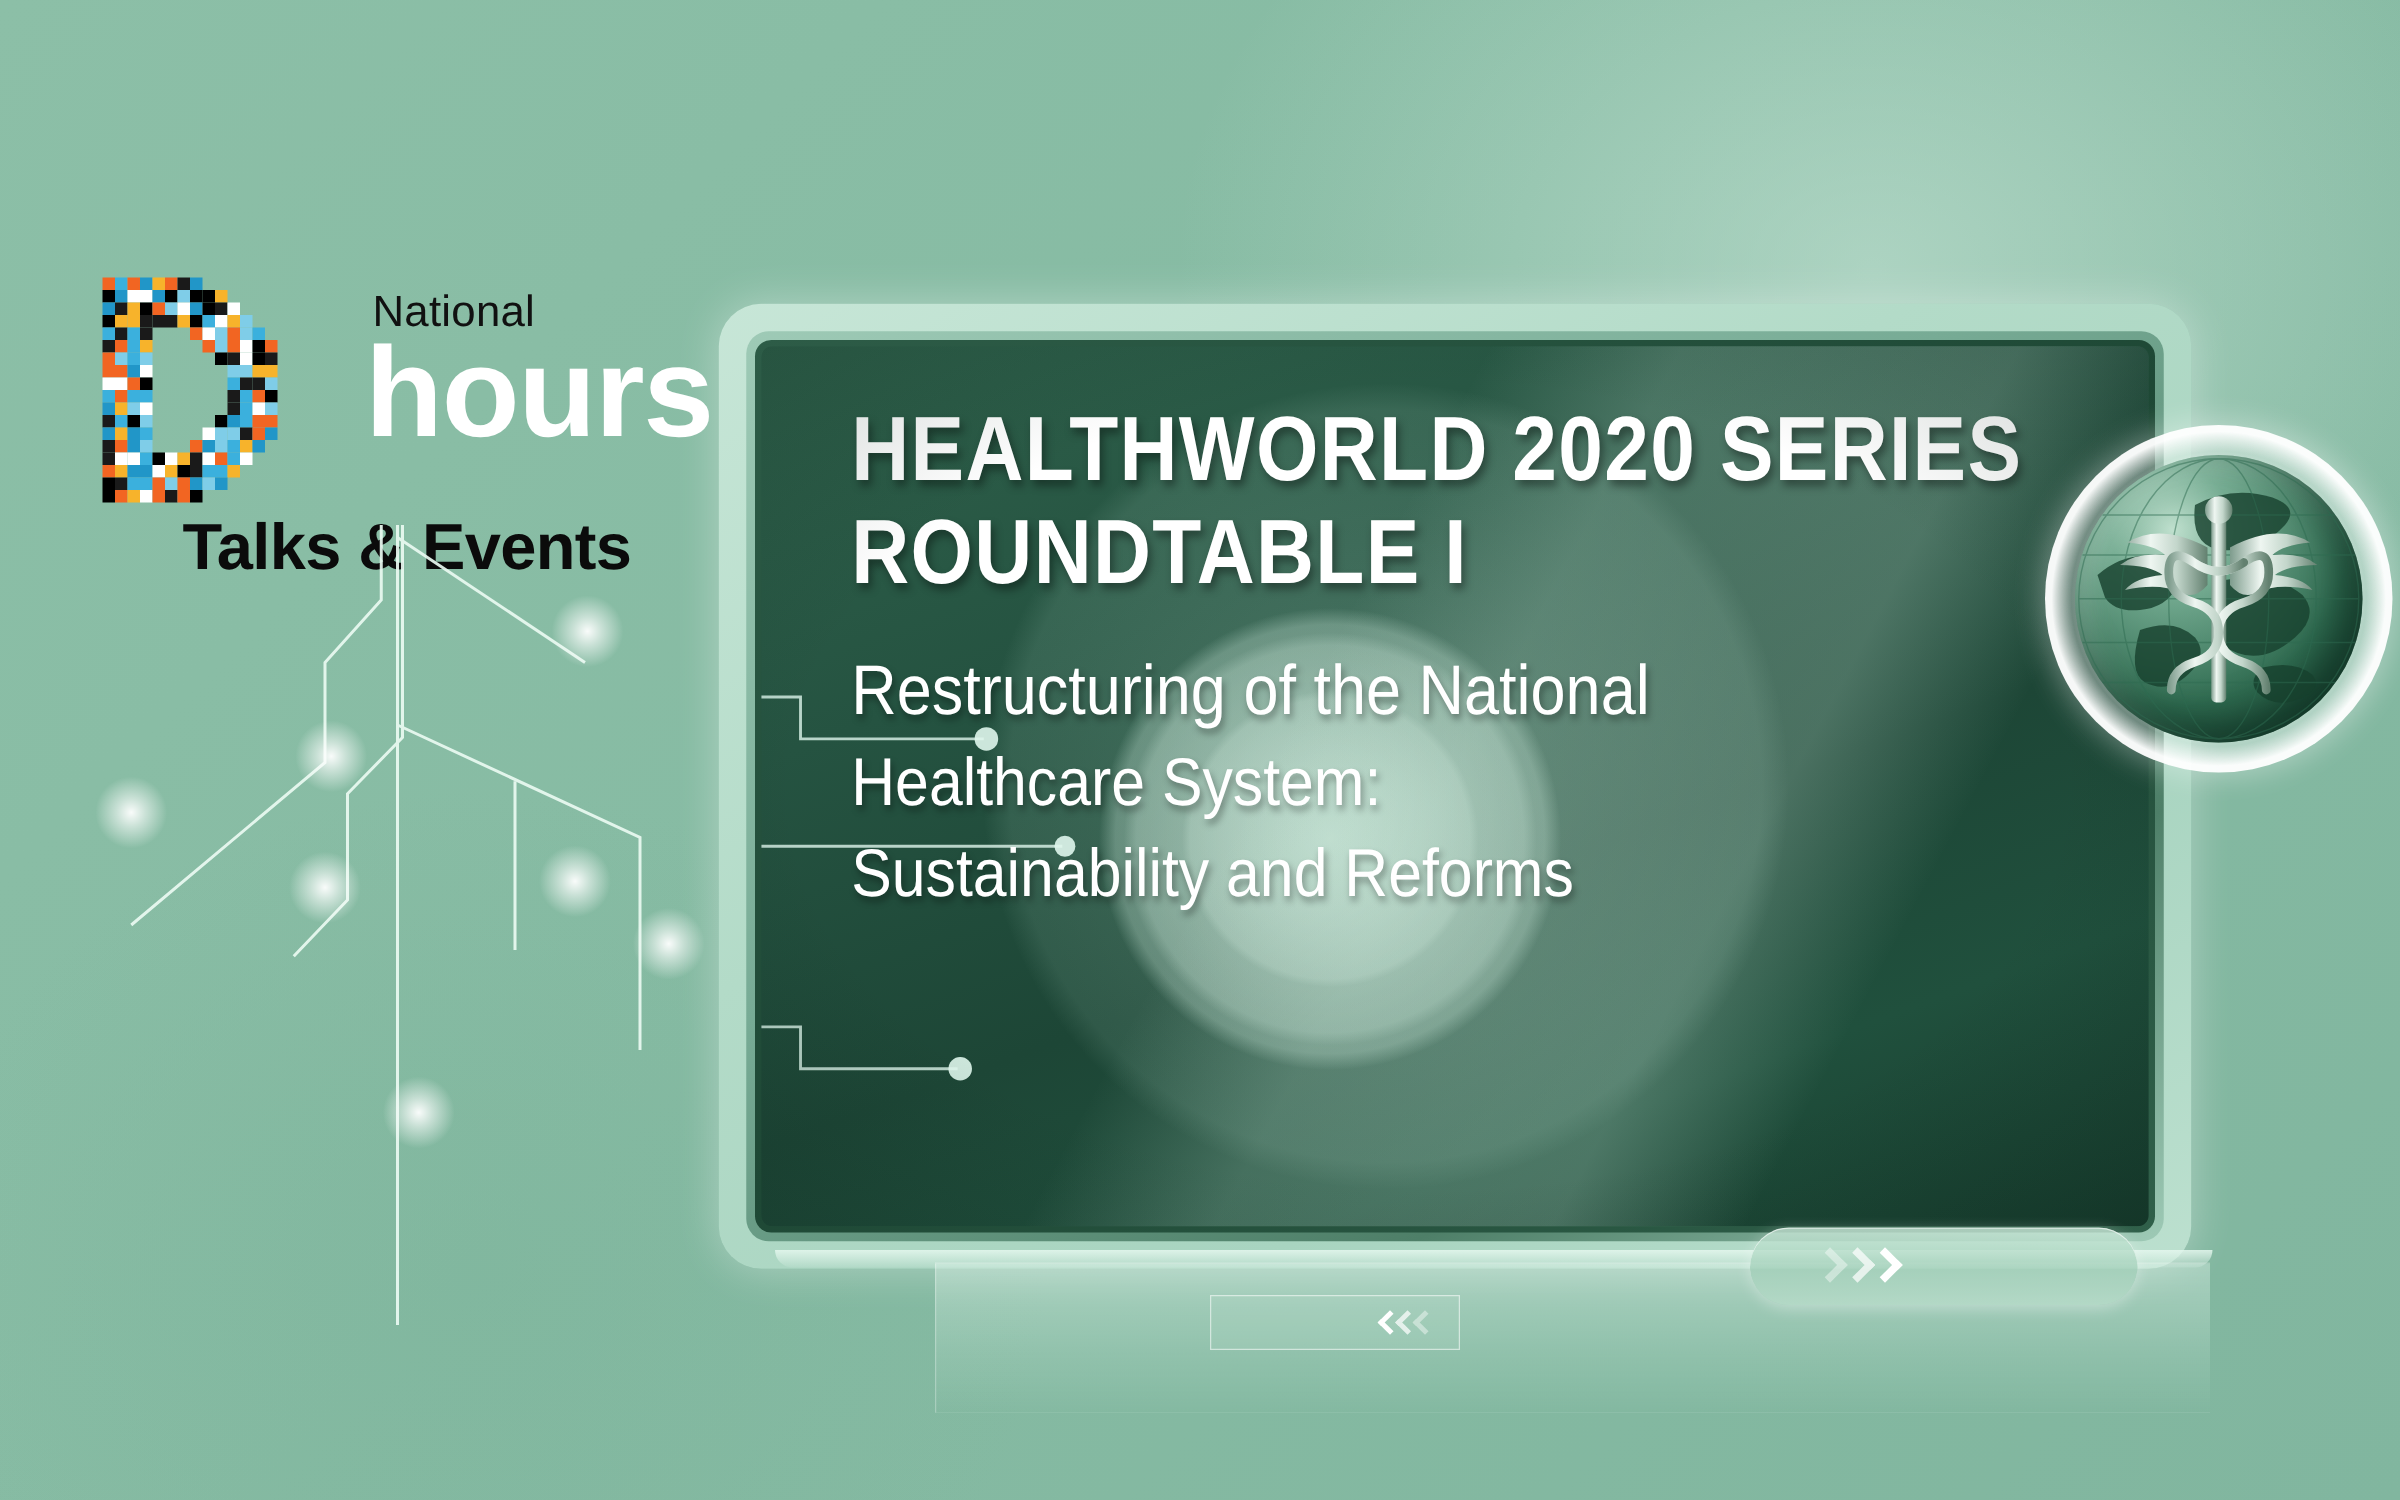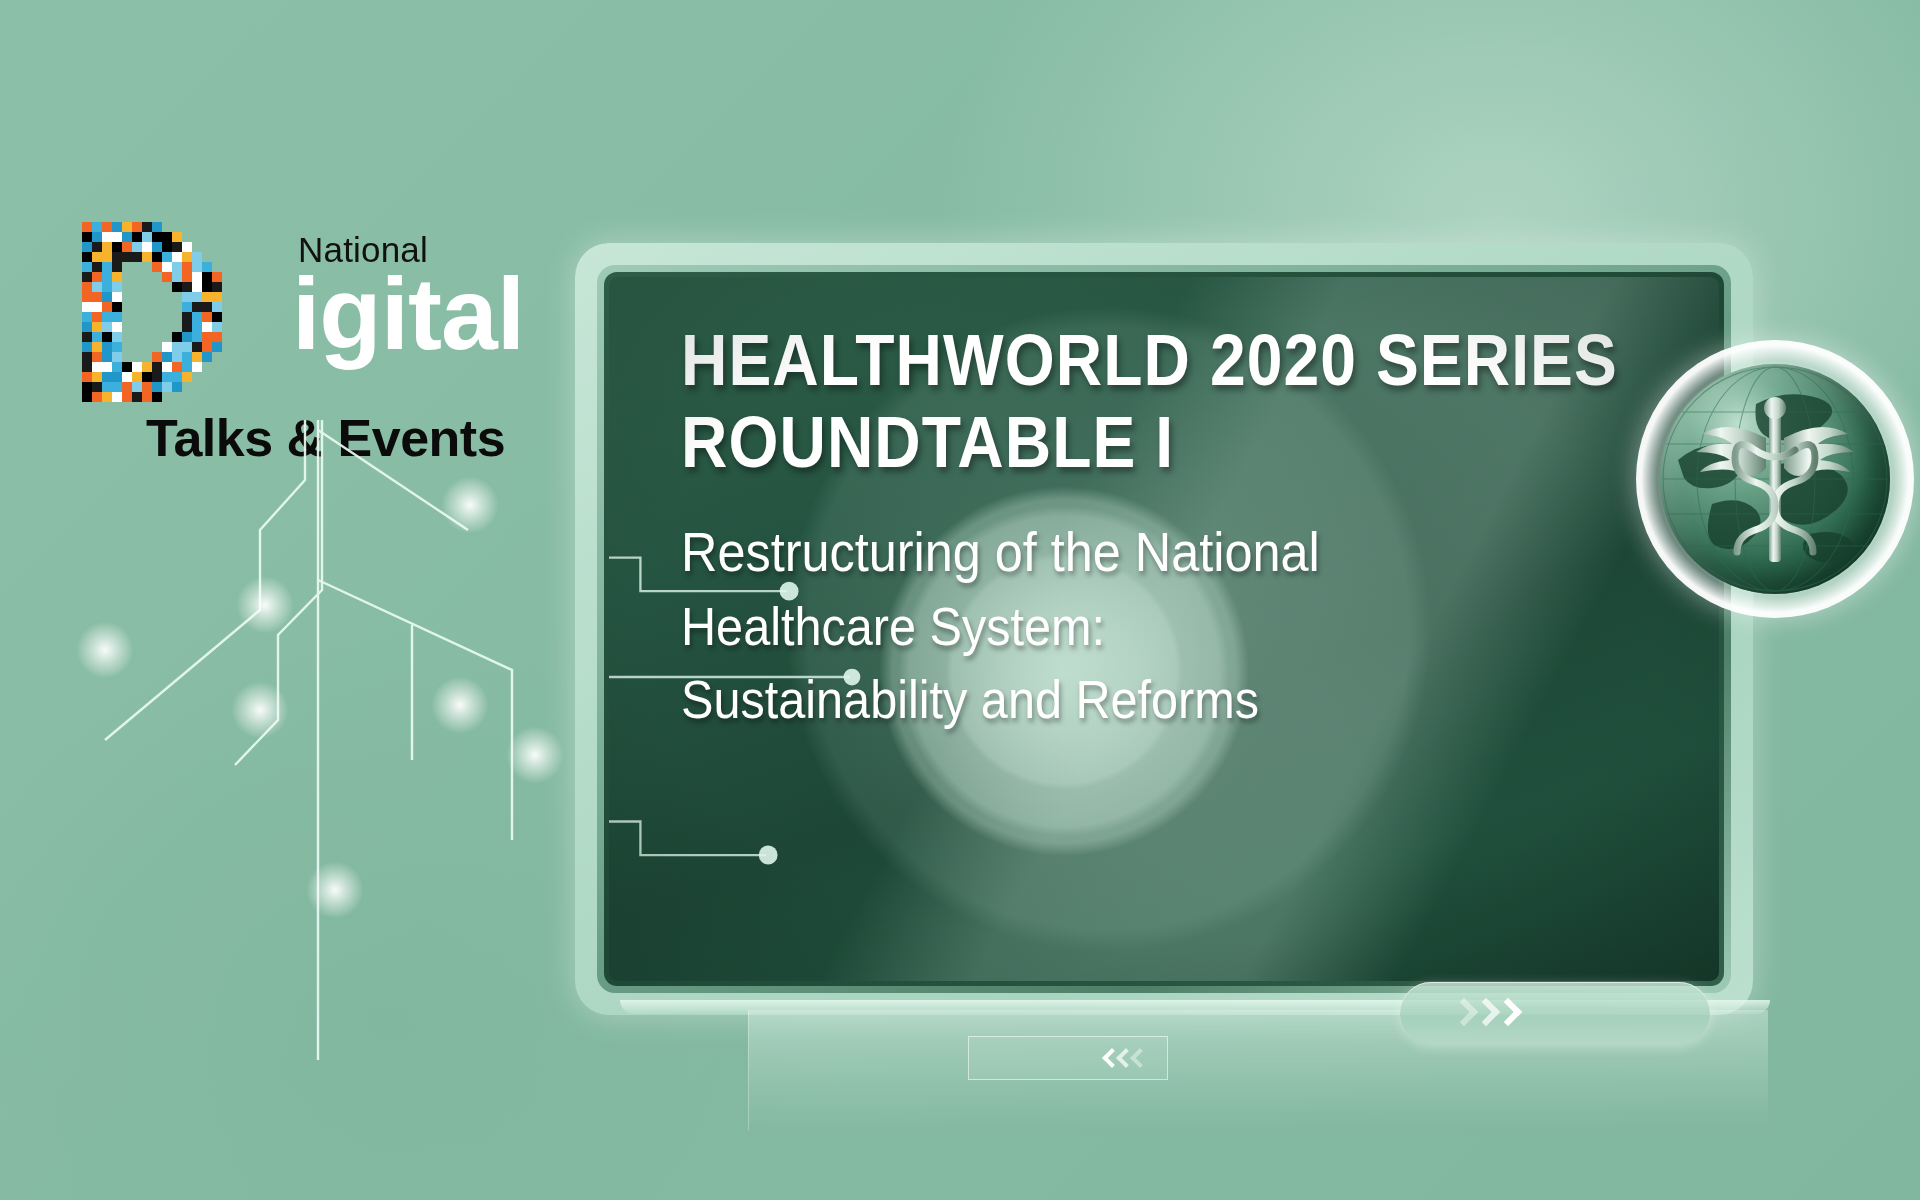--- a/index.html
+++ b/index.html
@@ -364,21 +364,21 @@
         <div class="px" style="left: 10px; top: 170px; width: 10px; height: 10px; background: rgb(0, 0, 0);"></div>
         <div class="px" style="left: 20px; top: 170px; width: 10px; height: 10px; background: rgb(242, 101, 34);"></div>
         <div class="px" style="left: 30px; top: 170px; width: 10px; height: 10px; background: rgb(247, 179, 43);"></div>
         <div class="px" style="left: 40px; top: 170px; width: 10px; height: 10px; background: rgb(255, 255, 255);"></div>
         <div class="px" style="left: 50px; top: 170px; width: 10px; height: 10px; background: rgb(242, 101, 34);"></div>
         <div class="px" style="left: 60px; top: 170px; width: 10px; height: 10px; background: rgb(26, 26, 26);"></div>
         <div class="px" style="left: 70px; top: 170px; width: 10px; height: 10px; background: rgb(242, 101, 34);"></div>
         <div class="px" style="left: 80px; top: 170px; width: 10px; height: 10px; background: rgb(0, 0, 0);"></div>
       </div>
     <div id="amcham">National</div>
-    <div id="digital">igital</div>
+    <div id="digital">hours</div>
     <div id="talks">Talks &amp; Events</div>
   </div>
 
   <svg id="circuit" viewBox="0 0 560 640">
     <g stroke="#eafaf2" stroke-width="2.4" fill="none" opacity=".92">
       <path d="M245 -40 L245 60 L200 110 L200 190 L45 320"></path>
       <path d="M262 -40 L262 170 L218 215 L218 300 L175 345"></path>
       <path d="M258 -40 L258 640"></path>
       <path d="M258 10 L408 110"></path>
       <path d="M258 160 L452 250 L452 420"></path>

